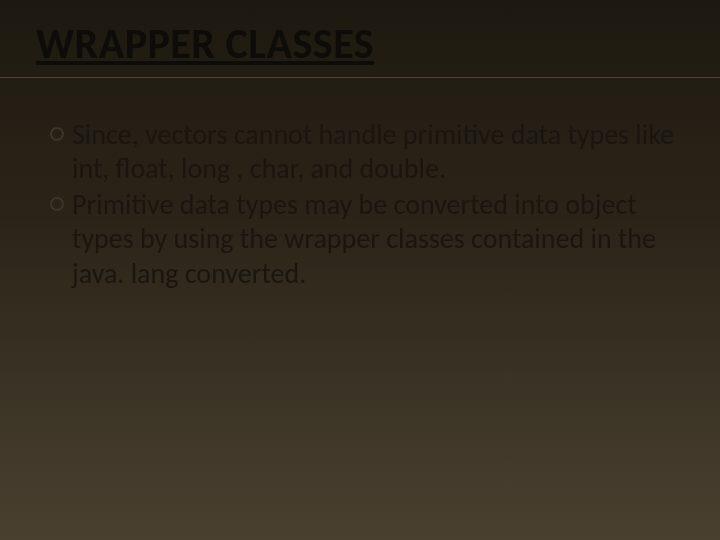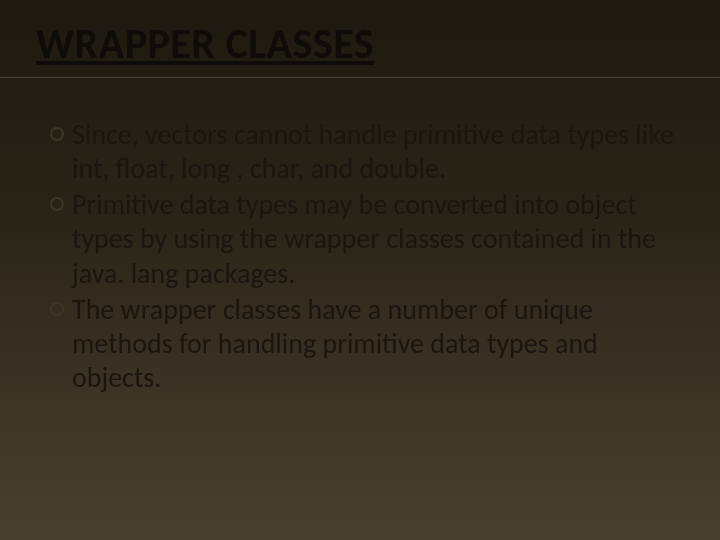--- a/index.html
+++ b/index.html
@@ -67,25 +67,19 @@
     <div class="bullet-item">
       <span class="bullet-circle"></span>
       <span class="bullet-text">
         <span>Since, vectors cannot handle primitive data types like </span><span class="bold">int</span><span>, </span><span class="bold">float</span><span>, </span><span class="bold">long</span><span> , </span><span class="bold">char</span><span>, and </span><span class="bold">double</span><span>.</span>
       </span>
     </div>
 
     <div class="bullet-item">
       <span class="bullet-circle"></span>
       <span class="bullet-text">
-        <span>Primitive data types may be converted into object types by using the wrapper classes contained in the </span><span class="bold">java. lang</span><span> packages.</span>
+        <span>Primitive data types may be converted into object types by using the wrapper classes contained in the </span><span class="bold">java. lang</span><span> converted.</span>
       </span>
     </div>
 
-    <div class="bullet-item">
-      <span class="bullet-circle"></span>
-      <span class="bullet-text">
-        <span>The wrapper classes have a number of unique methods for handling primitive data types and objects.</span>
-      </span>
-    </div>
 
   </div>
 </div>
 
 </body></html>

